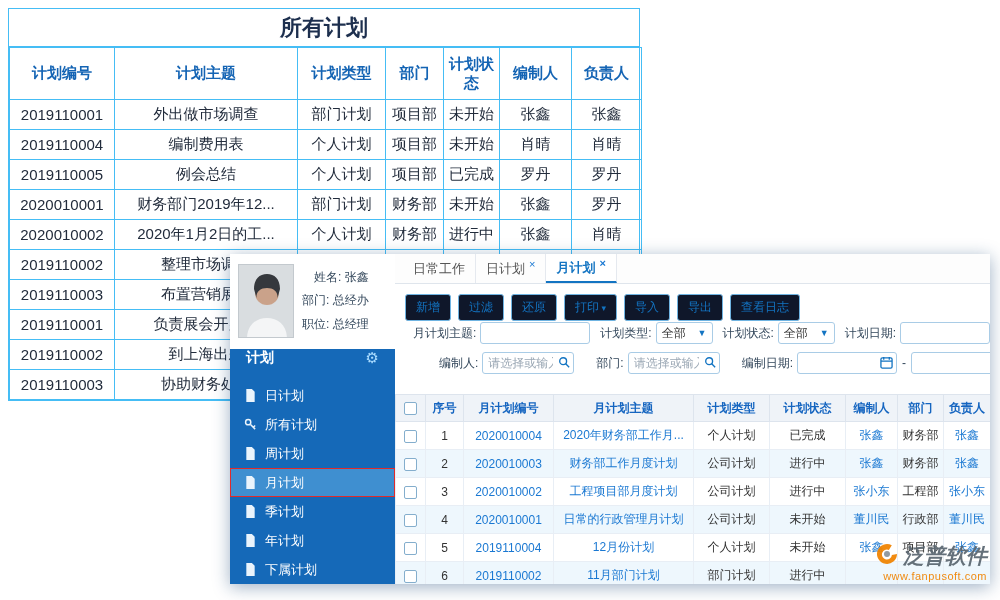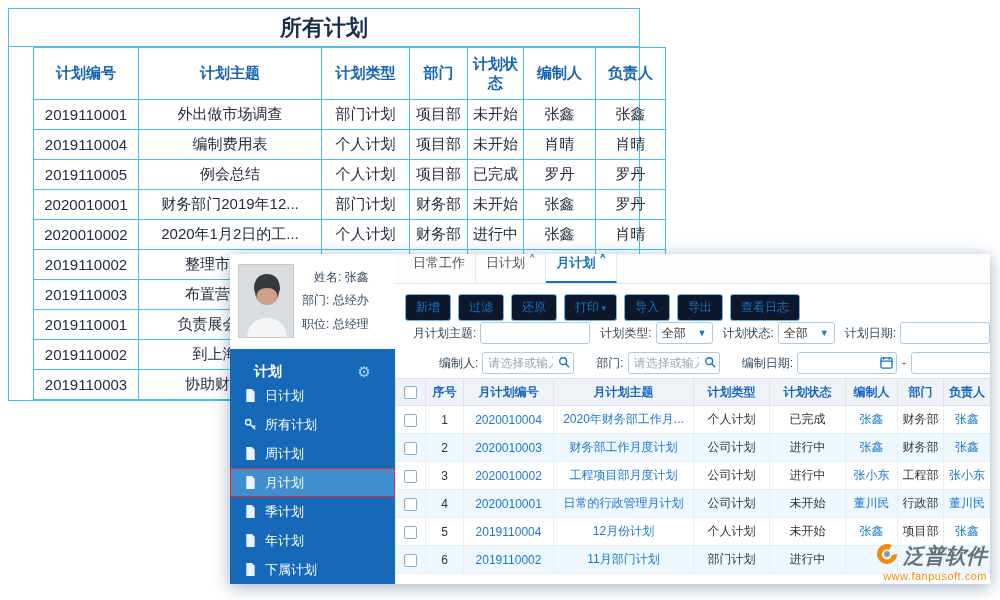--- a/index.html
+++ b/index.html
@@ -12,51 +12,51 @@
   
   .all-plans {
     position:absolute; left:8px; top:8px; width:632px; z-index:1;
     background:#fff; border:1px solid #45bdf5;
   }
   .ap-title {
     height:38px; line-height:38px; text-align:center;
     font-size:22px; font-weight:bold; color:#1d2f4e;
     border-bottom:1px solid #45bdf5;
   }
-  .all-plans table { width:100%; border-collapse:collapse; table-layout:fixed;margin-left:24px; }
+  .all-plans table { width:100%; border-collapse:collapse; table-layout:fixed; }
   .all-plans th {
     border:1px solid #45bdf5; color:#1464b4; font-size:15px; font-weight:bold;
     height:52px; padding:2px; text-align:center; word-break:break-all;
   }
   .all-plans td {
     border:1px solid #45bdf5; color:#222c3c; font-size:15px;
     height:30px; padding:1px 2px; text-align:center;
     white-space:nowrap; overflow:hidden;
   }
 
   
   .app {
     position:absolute; left:230px; top:254px; width:760px; height:330px; z-index:2;
     background:#fff; box-shadow:0 3px 16px rgba(15,60,110,.4);
     display:flex; overflow:hidden;
   }
   .sidebar { width:165px; flex-shrink:0; background:#1569b8; display:flex; flex-direction:column; }
   .profile { height:95px; background:#fff; display:flex; gap:8px; padding:10px 6px 8px 8px; }
   .avatar { width:56px; height:74px; background:#d9dde0; border:1px solid #c3c9ce; overflow:hidden; flex-shrink:0; }
   .profile-info { font-size:12px; color:#33475b; line-height:1.95; padding-top:2px; white-space:nowrap;text-align:right; }
-  .side-section { height:32px; display:flex; align-items:flex-end; padding:0 24px; color:#fff; font-size:14px; font-weight:bold; }
+  .side-section { height:32px; display:flex; align-items:flex-start; padding:0 16px; color:#fff; font-size:14px; font-weight:bold; }
   .gear { margin-left:auto; color:#aadcff; font-size:15px; cursor:pointer; }
   .side-item { height:29px; display:flex; align-items:center; gap:8px; padding:0 13px; color:#fff; font-size:13px; cursor:pointer; }
   .side-item.active { background:#3f8fd0; outline:1px solid #e02b2b; outline-offset:-1px; }
   .side-item .ic { width:14px; display:inline-flex; justify-content:center; }
 
   .main { flex:1; min-width:0; display:flex; flex-direction:column; background:#fff; }
 
   .tabbar { height:30px; flex-shrink:0; display:flex; align-items:stretch; padding-left:8px; border-bottom:1px solid #dfe5ec; background:#fdfdfd; }
-  .tab { display:flex; padding:0 10px; font-size:13px; color:#555; border-right:1px solid #e5e9ef; cursor:pointer; }
+  .tab { display:flex; align-items:center; padding:0 10px; font-size:13px; color:#555; border-right:1px solid #e5e9ef; cursor:pointer; }
   .tab .close { color:#1a78d2; font-size:11px; margin-left:4px; position:relative; top:-5px; }
   .tab.active { color:#1374c2; font-weight:bold; background:#fff; border-bottom:2px solid #1374c2; }
 
   .toolbar { height:34px; flex-shrink:0; display:flex; align-items:center; gap:7px; padding:0 10px; }
   .tbtn {
     background:#0f172a; border:1px solid #6fb4e2; color:#1374c2;
     font-size:12px; padding:4px 10px; border-radius:3px; cursor:pointer; font-family:inherit;margin-top:12px;
   }
   .tbtn .arr { font-size:9px; }
 
@@ -72,21 +72,21 @@
     width:96px; height:22px; padding:0 5px; background:#fff;
     border:1px solid #a9cce6; border-radius:3px; cursor:pointer; font-size:12px; color:#333;
   }
   .select .arrow { color:#1374c2; font-size:9px; }
   .search-wrap, .date-wrap { position:relative; display:inline-block; }
   .search-wrap input { width:92px; padding-right:20px; }
   .date-wrap input { width:100px; padding-right:20px; }
   .icon-right { position:absolute; right:4px; top:4px; cursor:pointer; line-height:0; }
   .dash { margin:0 5px; color:#33475b; }
 
-  .grid { flex:1; overflow:hidden; }
+  .grid { flex:1; overflow:hidden;margin-top:16px; }
   .grid table { width:595px; border-collapse:collapse; table-layout:fixed; font-size:12px; }
   .grid th { background:#eff3f8; color:#1565c0; font-weight:bold; height:27px; border:1px solid #dde4ed; padding:0 2px; white-space:nowrap; overflow:hidden; }
   .grid td { height:28px; border:1px solid #e8eef5; color:#333; text-align:center; padding:0 3px; white-space:nowrap; overflow:hidden; }
   .grid tbody tr:nth-child(even) td { background:#eef7fd; }
   .grid .lnk { color:#1a78d2; cursor:pointer; }
   .cb { display:inline-block; width:13px; height:13px; border:1px solid #84aecd; border-radius:2px; background:#fff; vertical-align:middle; cursor:pointer; }
 
   .watermark { position:absolute; right:3px; bottom:2px; z-index:5; opacity:.93; text-align:right; }
   .wm-row { display:flex; align-items:center; justify-content:flex-end; gap:4px; }
   .wm-brand { font-size:21px; font-weight:bold; color:#5a6670; font-style:italic; }

